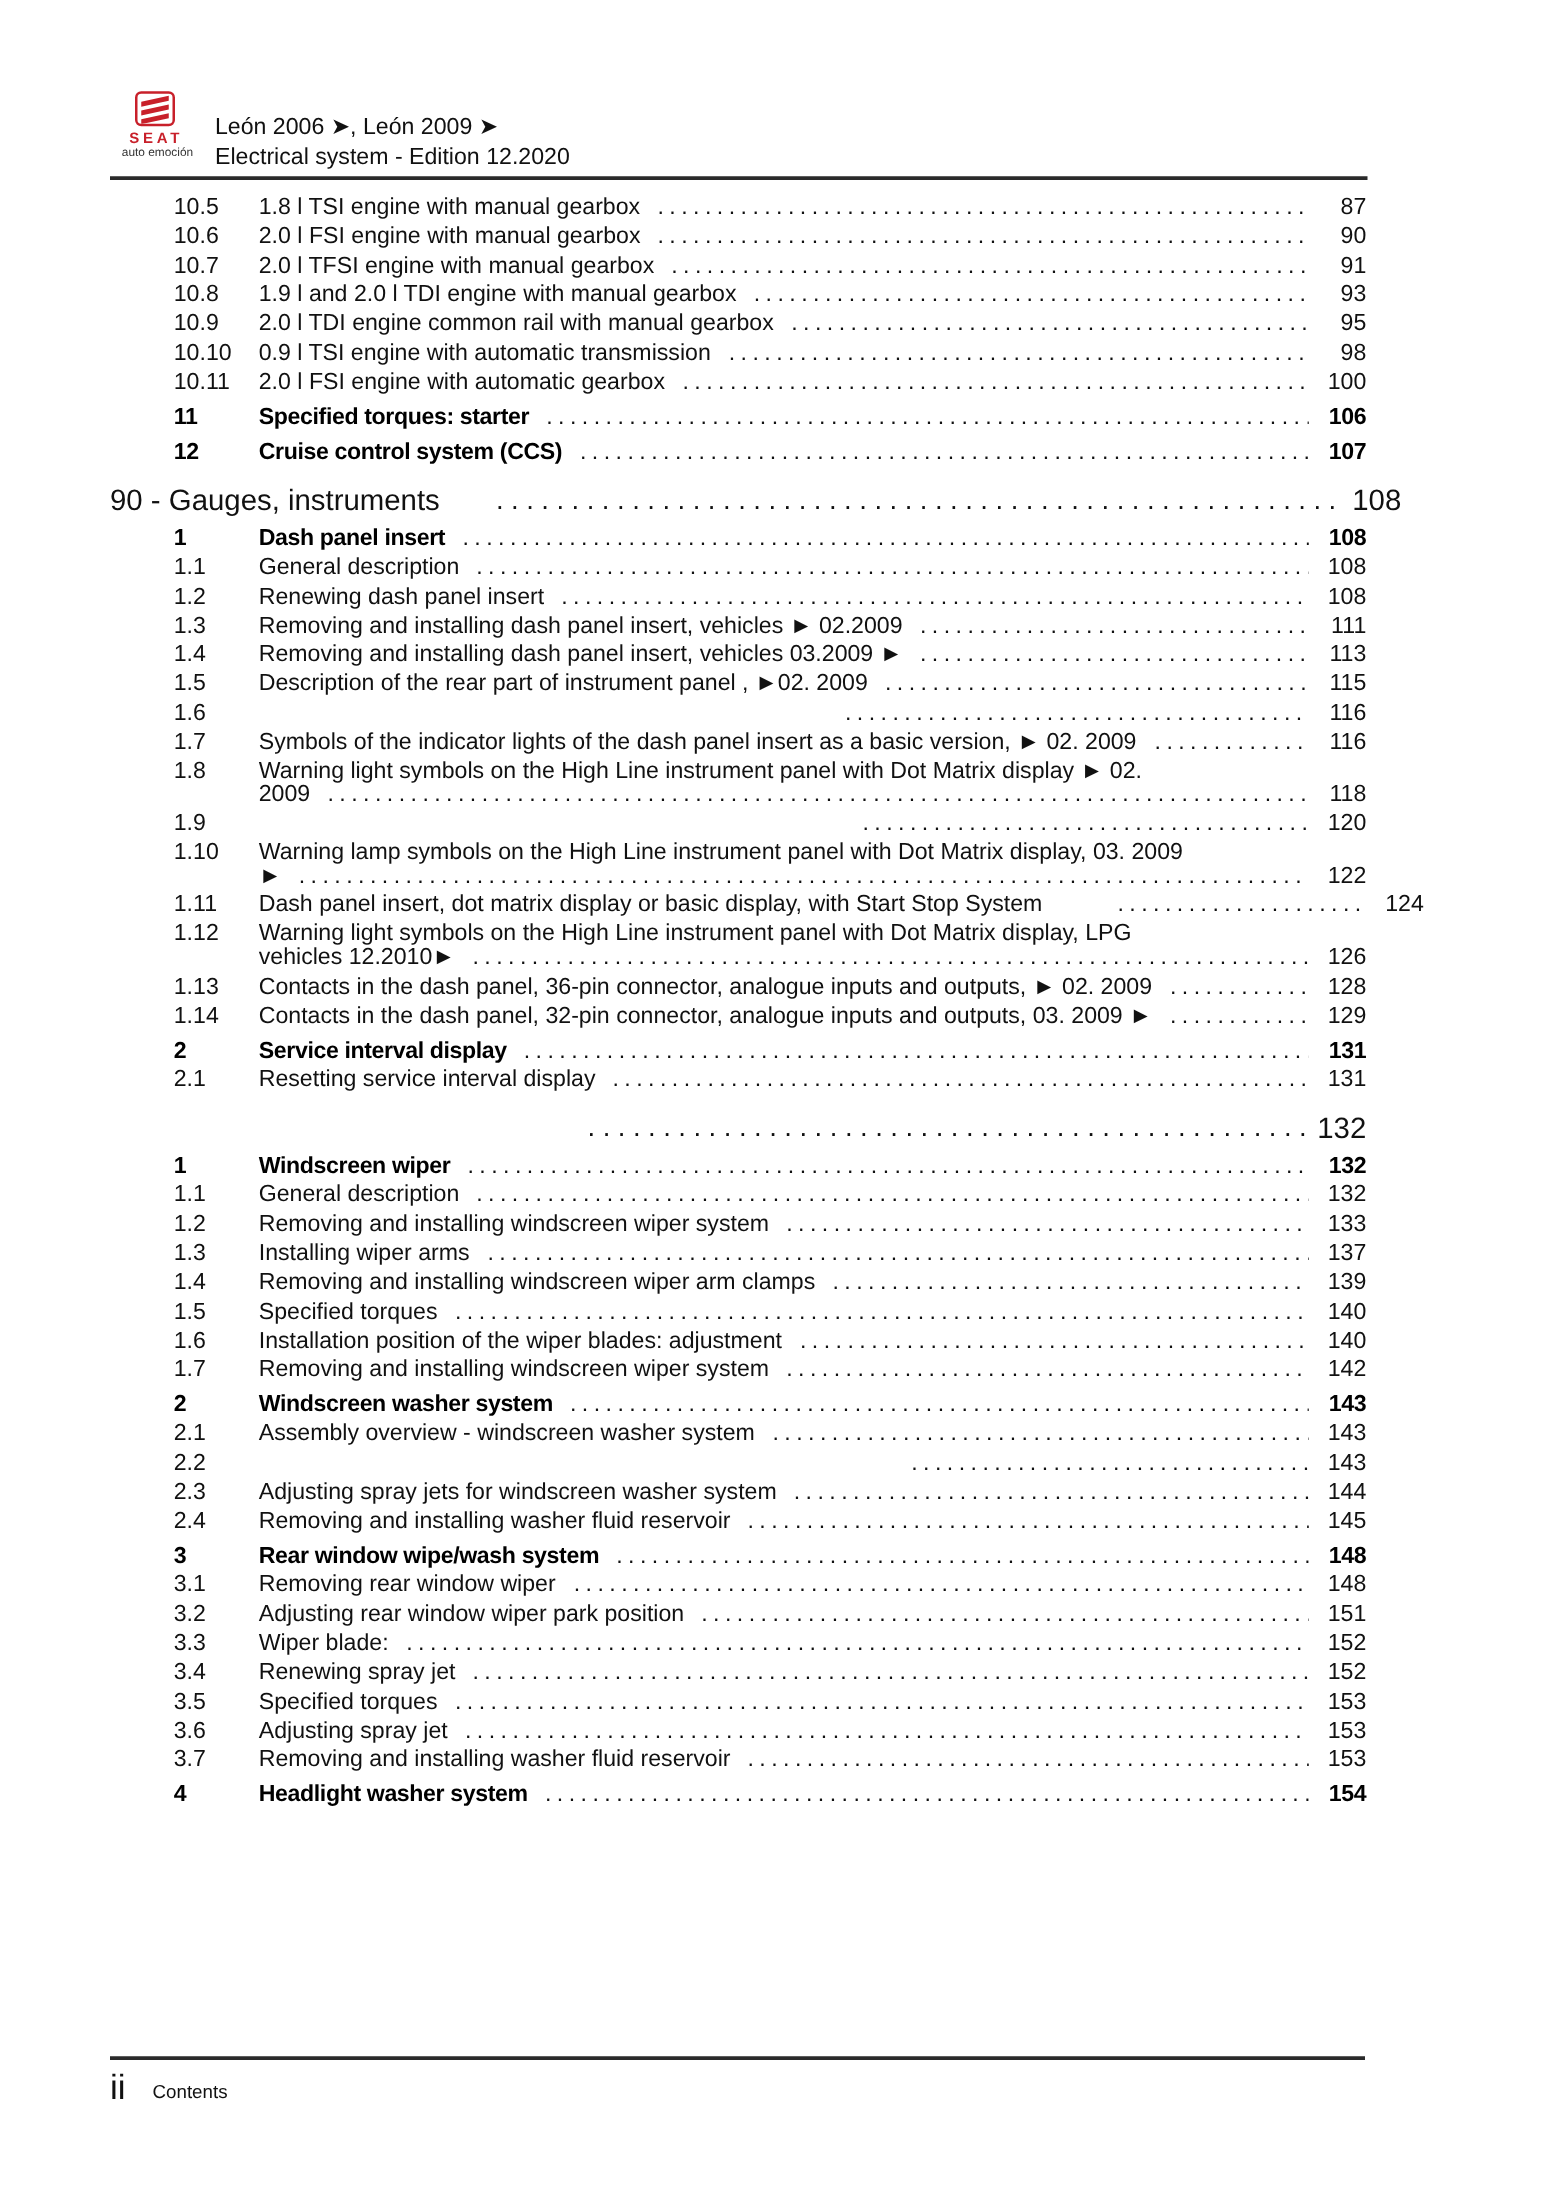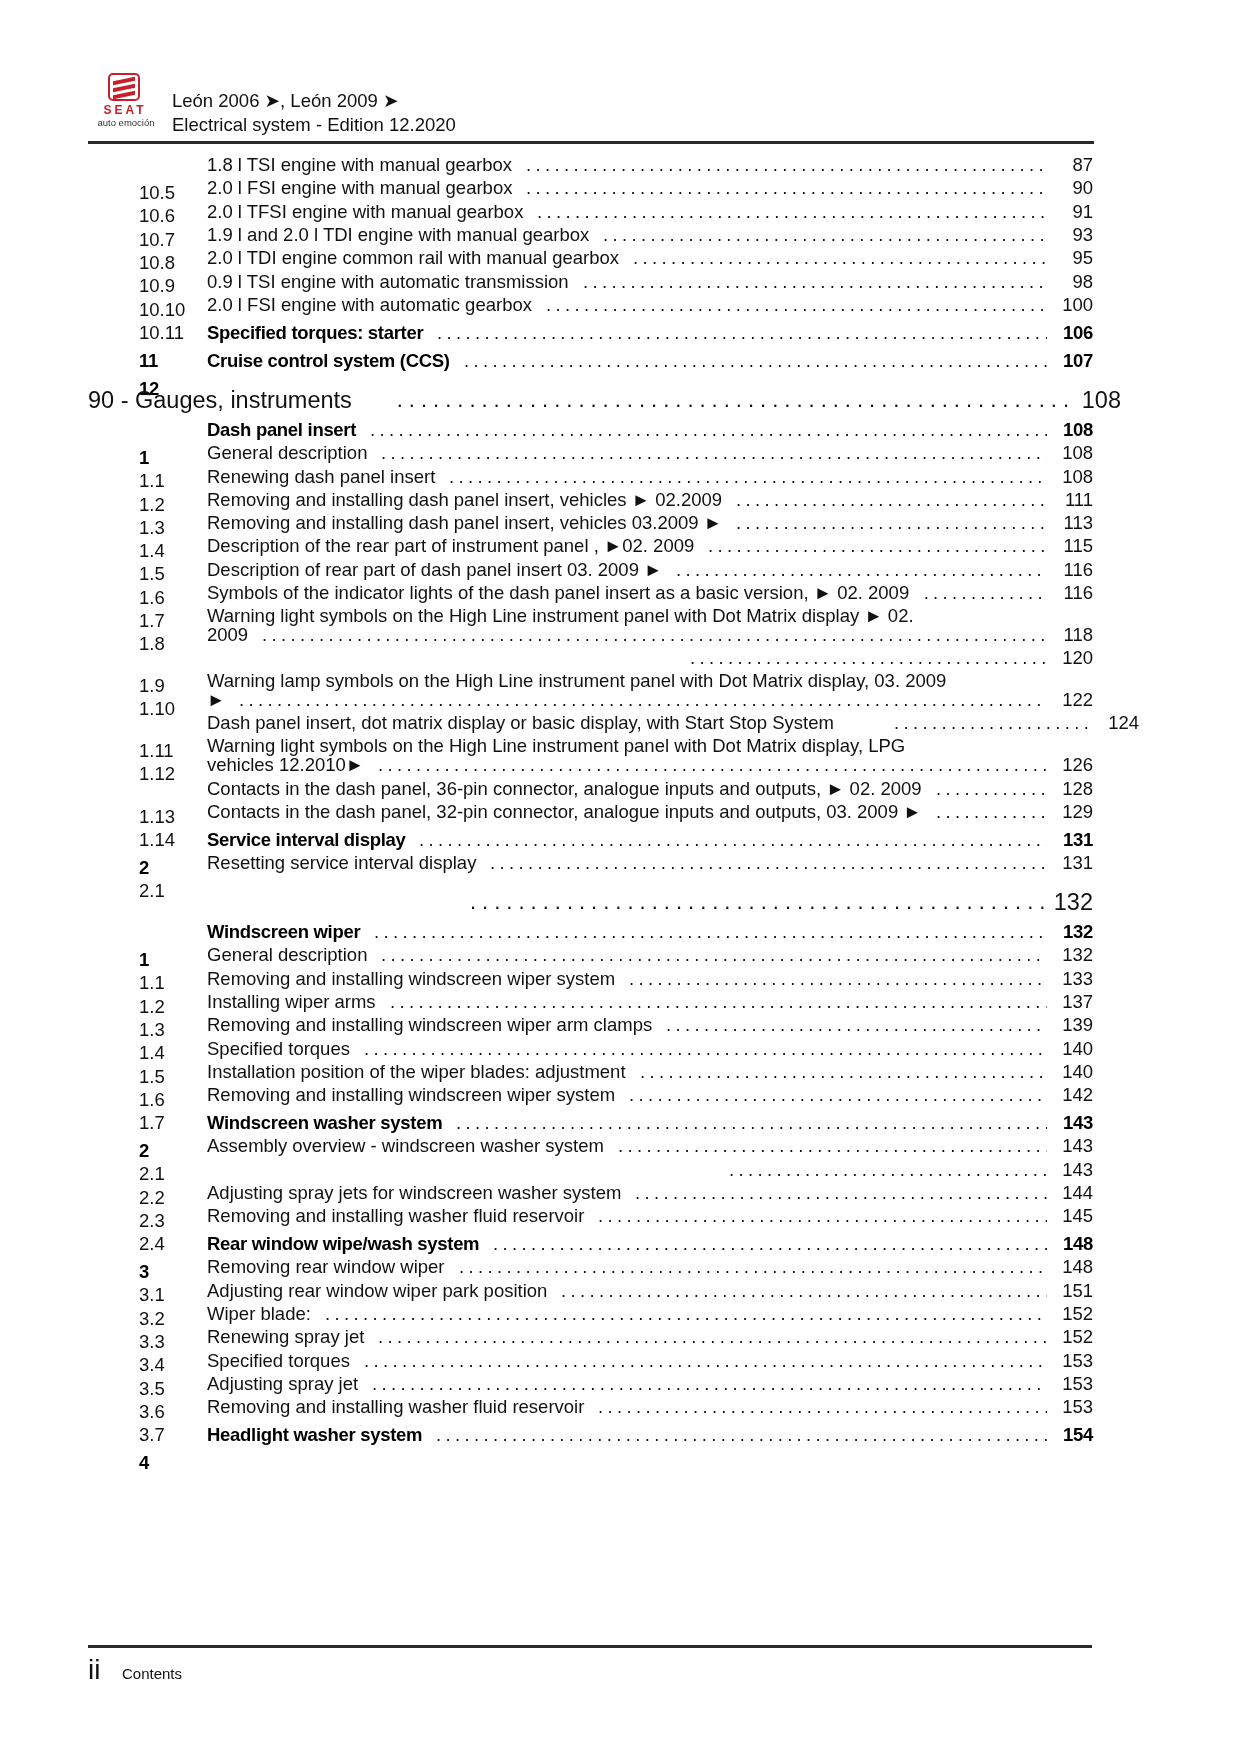--- a/index.html
+++ b/index.html
@@ -12,21 +12,21 @@
   .logo-word { position:absolute; left:4px; top:30px; width:62px; text-align:center; font-size:12px;
                font-weight:bold; letter-spacing:3px; color:#c8202a; }
   .logo-sub { position:absolute; left:0; top:44px; width:72px; text-align:center; font-size:9.5px; color:#333; }
   .hdr-title { position:absolute; left:172px; font-size:18.5px; color:#111; white-space:nowrap; }
   .hdr-rule { position:absolute; left:88px; top:141px; width:1006px; height:3px; background:#2a2a2a; }
   .ftr-rule { position:absolute; left:88px; top:1645px; width:1004px; height:3px; background:#2a2a2a; }
   .ftr-num { position:absolute; left:88px; top:1654px; font-size:28px; color:#111; }
   .ftr-label { position:absolute; left:122px; top:1665px; font-size:15px; color:#111; }
 
   .row { position:absolute; left:0; width:1240px; height:24px; }
-  .num { position:absolute; left:139px; font-size:18.5px; white-space:nowrap;margin-top:28px; }
+  .num { position:absolute; left:139px; font-size:18.5px; white-space:nowrap; }
   .txt { position:absolute; left:207px; font-size:18.5px; white-space:nowrap; }
   .dots { position:absolute; right:193px; font-size:18.5px; white-space:nowrap; letter-spacing:4.35px; overflow:hidden; text-align:right; }
   .pg  { position:absolute; right:147px; font-size:18.5px; white-space:nowrap; text-align:right; }
   .sec .num, .sec .txt, .sec .pg { font-weight:bold; letter-spacing:-0.3px; }
   .sec .txt, .sec .num, .sec .pg { color:#000; }
   .chap .txt { left:88px; font-size:23.5px; }
   .chap .pg { font-size:23.5px; right:147px; }
   .chap .dots { font-size:22px; letter-spacing:6px; }
 </style>
 </head>
@@ -136,21 +136,20 @@
       <span class="pg">113</span>
     </div>
     <div class="row sub" style="top: 535px;">
       <span class="num">1.5</span>
       <span class="txt">Description of the rear part of instrument panel , ►02. 2009</span>
       <span class="dots" style="width: 339px;">.....................................</span>
       <span class="pg">115</span>
     </div>
     <div class="row sub" style="top: 559px;">
       <span class="num">1.6</span>
-      <span class="txt">Description of rear part of dash panel insert 03. 2009 ►</span>
       <span class="dots" style="width: 371px;">.........................................</span>
       <span class="pg">116</span>
     </div>
     <div class="row sub" style="top: 582px;">
       <span class="num">1.7</span>
       <span class="txt">Symbols of the indicator lights of the dash panel insert as a basic version, ► 02. 2009</span>
       <span class="dots" style="width: 124px;">.............</span>
       <span class="pg">116</span>
     </div>
     <div class="row sub" style="top: 605px;">

